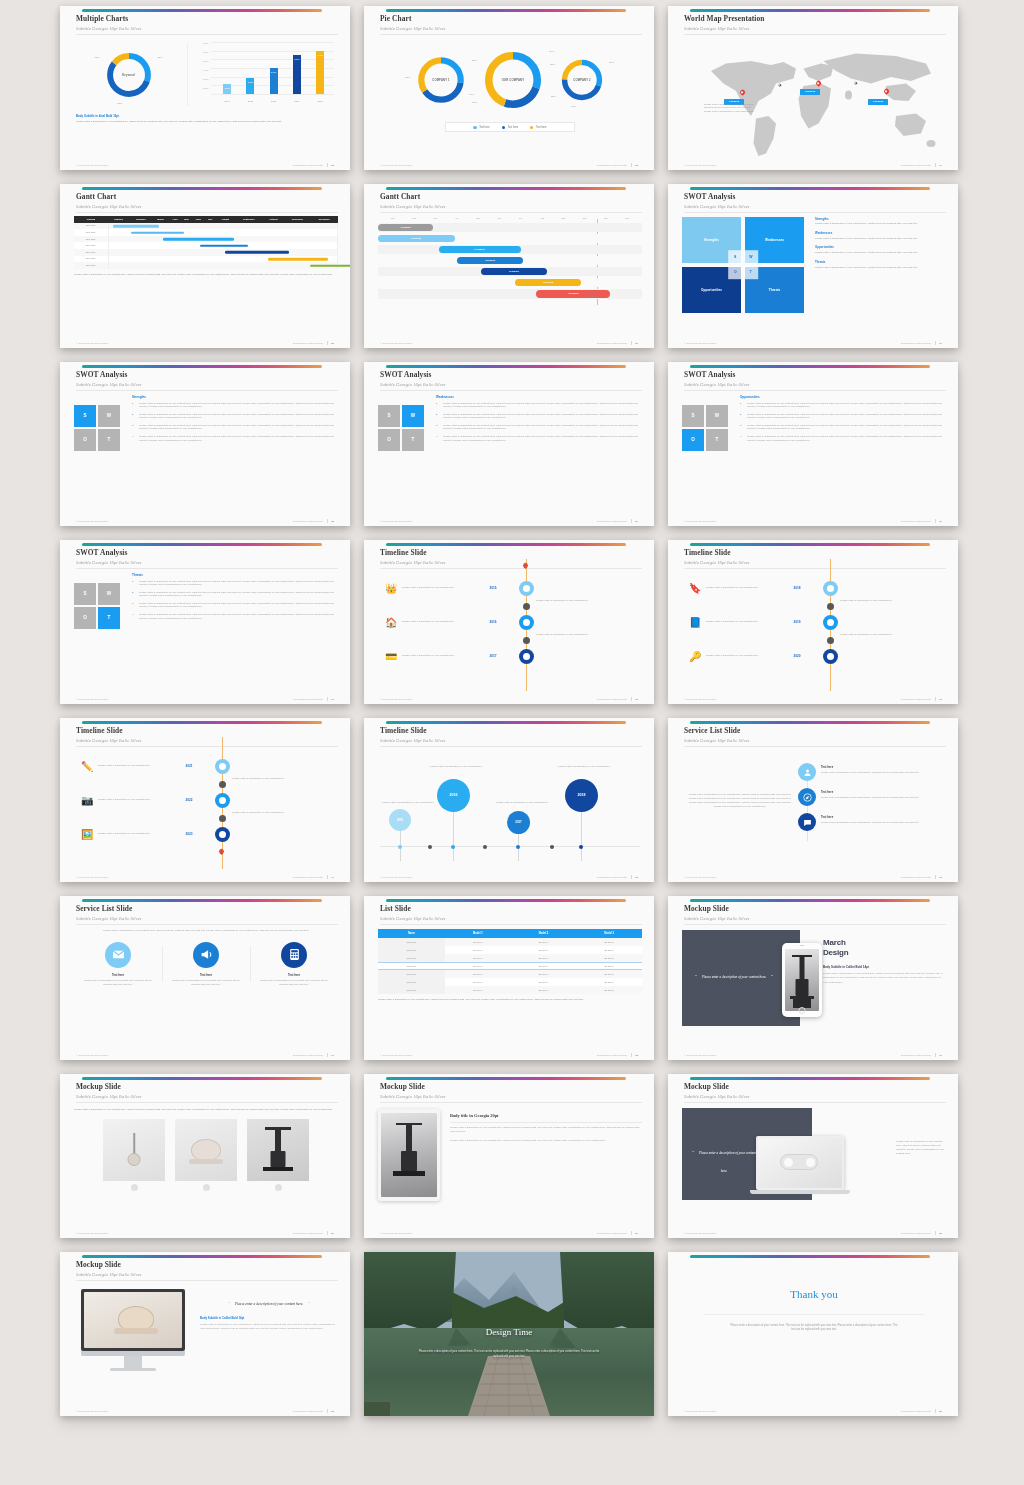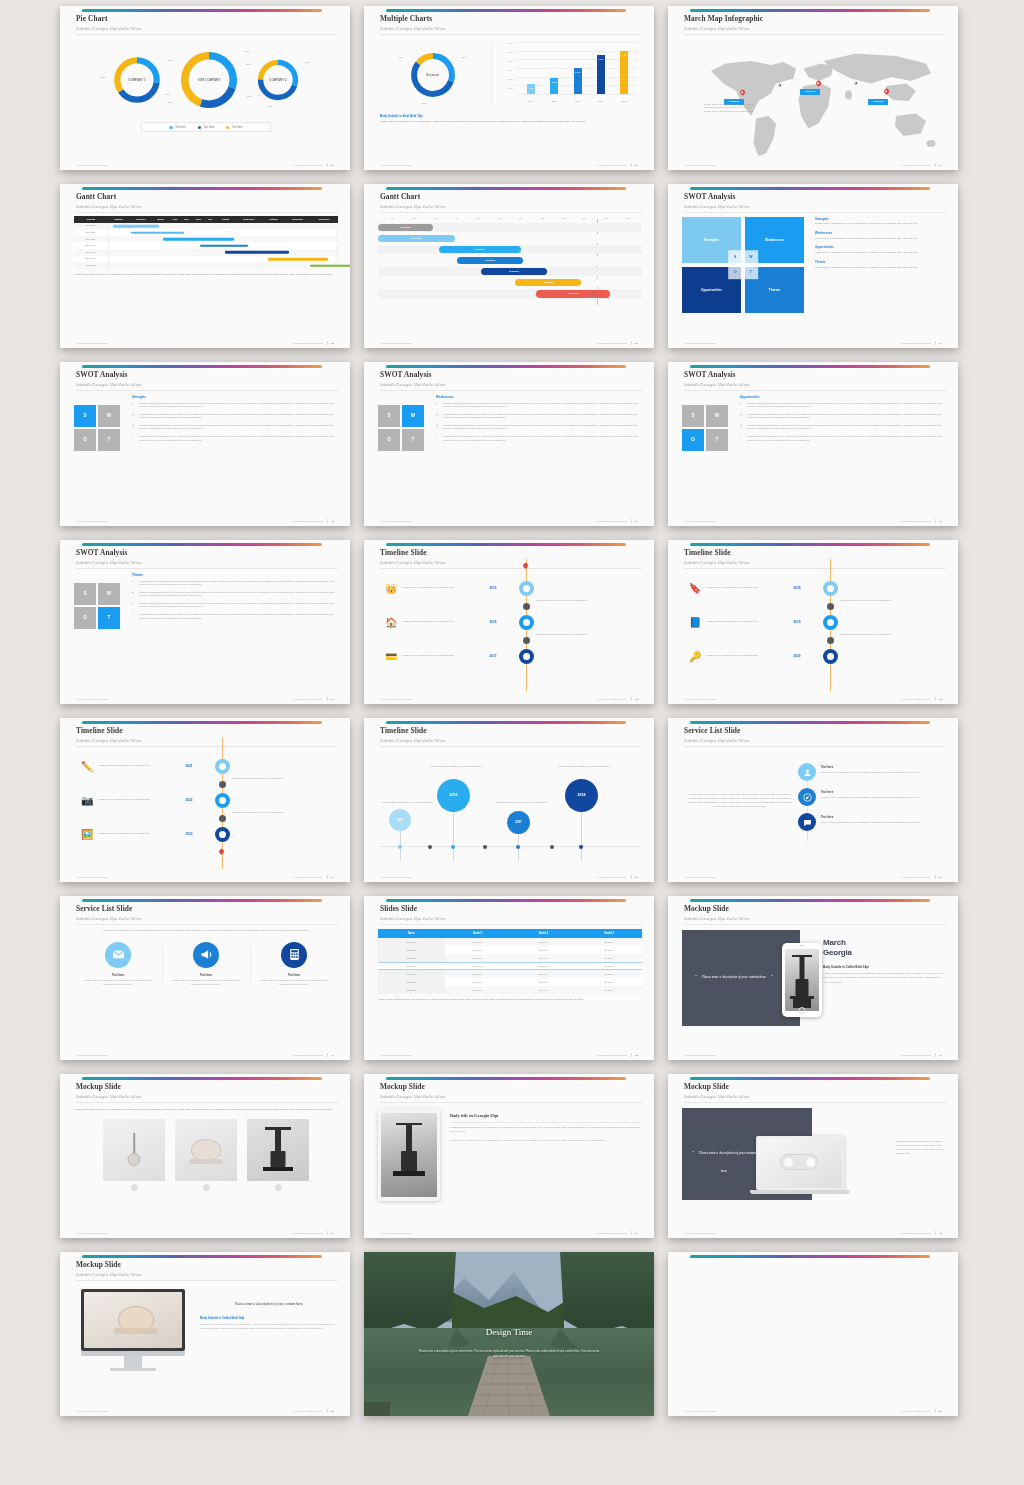--- a/index.html
+++ b/index.html
@@ -208,78 +208,20 @@
   .wm-p { position:absolute; left:22px; top:66px; width:52px; font-size:2.4px; color:#9a9a9a; line-height:1.6;}
 </style>
 </head>
 <body>
 
 <div class="grid">
 
 <div class="slide">
   <div class="topbar"></div>
   <div class="inner">
-    <div class="title">Pie Chart</div>
-    <div class="subtitle">Subtitle Georgia 16pt Italic Silver</div>
-    <div class="body">
-      <div class="donut-row">
-        <div class="donut" style="width:52px;height:52px;">
-          <svg viewBox="0 0 42 42" style="width:52px;height:52px;transform:rotate(-90deg)">
-            <circle cx="21" cy="21" r="15.9" fill="none" stroke="#1a9df0" stroke-width="5" stroke-dasharray="27 73" stroke-dashoffset="0"></circle>
-            <circle cx="21" cy="21" r="15.9" fill="none" stroke="#1565c0" stroke-width="5" stroke-dasharray="38 62" stroke-dashoffset="-27"></circle>
-            <circle cx="21" cy="21" r="15.9" fill="none" stroke="#f5b514" stroke-width="5" stroke-dasharray="35 65" stroke-dashoffset="-65"></circle>
-          </svg>
-          <div class="lbl">COMPANY 1</div>
-          <div class="pct" style="right:-10px;top:5px">27%</div>
-          <div class="pct" style="right:-10px;bottom:2px">38%</div>
-          <div class="pct" style="left:-10px;top:22px">35%</div>
-        </div>
-        <div class="donut" style="width:64px;height:64px;">
-          <svg viewBox="0 0 42 42" style="width:64px;height:64px;transform:rotate(-90deg)">
-            <circle cx="21" cy="21" r="15.9" fill="none" stroke="#1a9df0" stroke-width="5" stroke-dasharray="30 70"></circle>
-            <circle cx="21" cy="21" r="15.9" fill="none" stroke="#1565c0" stroke-width="5" stroke-dasharray="25 75" stroke-dashoffset="-30"></circle>
-            <circle cx="21" cy="21" r="15.9" fill="none" stroke="#f5b514" stroke-width="5" stroke-dasharray="45 55" stroke-dashoffset="-55"></circle>
-          </svg>
-          <div class="lbl">OUR COMPANY</div>
-          <div class="pct" style="right:-9px;top:2px">30%</div>
-          <div class="pct" style="right:-11px;bottom:14px">25%</div>
-          <div class="pct" style="left:-12px;bottom:16px">45%</div>
-        </div>
-        <div class="donut" style="width:46px;height:46px;">
-          <svg viewBox="0 0 42 42" style="width:46px;height:46px;transform:rotate(-90deg)">
-            <circle cx="21" cy="21" r="15.9" fill="none" stroke="#1a9df0" stroke-width="5" stroke-dasharray="30 70"></circle>
-            <circle cx="21" cy="21" r="15.9" fill="none" stroke="#1565c0" stroke-width="5" stroke-dasharray="45 55" stroke-dashoffset="-30"></circle>
-            <circle cx="21" cy="21" r="15.9" fill="none" stroke="#f5b514" stroke-width="5" stroke-dasharray="25 75" stroke-dashoffset="-75"></circle>
-          </svg>
-          <div class="lbl">COMPANY 2</div>
-          <div class="pct" style="right:-9px;top:4px">30%</div>
-          <div class="pct" style="left:12px;bottom:-5px">45%</div>
-          <div class="pct" style="left:-9px;top:6px">25%</div>
-        </div>
-      </div>
-      <div class="legend">
-        <span><i style="background:#5bc0f5"></i><b style="font-weight:normal">Text here</b></span>
-        <span><i style="background:#1565c0"></i><b style="font-weight:normal">Text here</b></span>
-        <span><i style="background:#f5b514"></i><b style="font-weight:normal">Text here</b></span>
-      </div>
-    </div>
-  </div>
-  <div class="foot">
-    <span>© Copyright Company Name</span>
-    <span class="right">
-          <span>Presentation Slides Design</span>
-          <i class="bar"></i>
-          <span class="pg">02</span>
-        </span>
-  </div>
-</div>
-
-<div class="slide">
-  <div class="topbar"></div>
-  <div class="inner">
     <div class="title">Multiple Charts</div>
     <div class="subtitle">Subtitle Georgia 16pt Italic Silver</div>
     <div class="body">
       <div style="display:flex;gap:6px;height:70px;margin-top:2px;">
         <div style="width:105px;position:relative;display:flex;align-items:center;justify-content:center;">
           <div class="donut" style="width:50px;height:50px;">
             <svg viewBox="0 0 42 42" style="width:50px;height:50px;transform:rotate(-90deg)">
               <circle cx="21" cy="21" r="15.9" fill="none" stroke="#1a9df0" stroke-width="5" stroke-dasharray="30 70"></circle>
               <circle cx="21" cy="21" r="15.9" fill="none" stroke="#1565c0" stroke-width="5" stroke-dasharray="55 45" stroke-dashoffset="-30"></circle>
               <circle cx="21" cy="21" r="15.9" fill="none" stroke="#f5b514" stroke-width="5" stroke-dasharray="15 85" stroke-dashoffset="-85"></circle>
@@ -343,21 +285,79 @@
           <span>Presentation Slides Design</span>
           <i class="bar"></i>
           <span class="pg">03</span>
         </span>
   </div>
 </div>
 
 <div class="slide">
   <div class="topbar"></div>
   <div class="inner">
-    <div class="title">March Map Infographic</div>
+    <div class="title">Pie Chart</div>
+    <div class="subtitle">Subtitle Georgia 16pt Italic Silver</div>
+    <div class="body">
+      <div class="donut-row">
+        <div class="donut" style="width:52px;height:52px;">
+          <svg viewBox="0 0 42 42" style="width:52px;height:52px;transform:rotate(-90deg)">
+            <circle cx="21" cy="21" r="15.9" fill="none" stroke="#1a9df0" stroke-width="5" stroke-dasharray="27 73" stroke-dashoffset="0"></circle>
+            <circle cx="21" cy="21" r="15.9" fill="none" stroke="#1565c0" stroke-width="5" stroke-dasharray="38 62" stroke-dashoffset="-27"></circle>
+            <circle cx="21" cy="21" r="15.9" fill="none" stroke="#f5b514" stroke-width="5" stroke-dasharray="35 65" stroke-dashoffset="-65"></circle>
+          </svg>
+          <div class="lbl">COMPANY 1</div>
+          <div class="pct" style="right:-10px;top:5px">27%</div>
+          <div class="pct" style="right:-10px;bottom:2px">38%</div>
+          <div class="pct" style="left:-10px;top:22px">35%</div>
+        </div>
+        <div class="donut" style="width:64px;height:64px;">
+          <svg viewBox="0 0 42 42" style="width:64px;height:64px;transform:rotate(-90deg)">
+            <circle cx="21" cy="21" r="15.9" fill="none" stroke="#1a9df0" stroke-width="5" stroke-dasharray="30 70"></circle>
+            <circle cx="21" cy="21" r="15.9" fill="none" stroke="#1565c0" stroke-width="5" stroke-dasharray="25 75" stroke-dashoffset="-30"></circle>
+            <circle cx="21" cy="21" r="15.9" fill="none" stroke="#f5b514" stroke-width="5" stroke-dasharray="45 55" stroke-dashoffset="-55"></circle>
+          </svg>
+          <div class="lbl">OUR COMPANY</div>
+          <div class="pct" style="right:-9px;top:2px">30%</div>
+          <div class="pct" style="right:-11px;bottom:14px">25%</div>
+          <div class="pct" style="left:-12px;bottom:16px">45%</div>
+        </div>
+        <div class="donut" style="width:46px;height:46px;">
+          <svg viewBox="0 0 42 42" style="width:46px;height:46px;transform:rotate(-90deg)">
+            <circle cx="21" cy="21" r="15.9" fill="none" stroke="#1a9df0" stroke-width="5" stroke-dasharray="30 70"></circle>
+            <circle cx="21" cy="21" r="15.9" fill="none" stroke="#1565c0" stroke-width="5" stroke-dasharray="45 55" stroke-dashoffset="-30"></circle>
+            <circle cx="21" cy="21" r="15.9" fill="none" stroke="#f5b514" stroke-width="5" stroke-dasharray="25 75" stroke-dashoffset="-75"></circle>
+          </svg>
+          <div class="lbl">COMPANY 2</div>
+          <div class="pct" style="right:-9px;top:4px">30%</div>
+          <div class="pct" style="left:12px;bottom:-5px">45%</div>
+          <div class="pct" style="left:-9px;top:6px">25%</div>
+        </div>
+      </div>
+      <div class="legend">
+        <span><i style="background:#5bc0f5"></i><b style="font-weight:normal">Text here</b></span>
+        <span><i style="background:#1565c0"></i><b style="font-weight:normal">Text here</b></span>
+        <span><i style="background:#f5b514"></i><b style="font-weight:normal">Text here</b></span>
+      </div>
+    </div>
+  </div>
+  <div class="foot">
+    <span>© Copyright Company Name</span>
+    <span class="right">
+          <span>Presentation Slides Design</span>
+          <i class="bar"></i>
+          <span class="pg">02</span>
+        </span>
+  </div>
+</div>
+
+<div class="slide">
+  <div class="topbar"></div>
+  <div class="inner">
+    <div class="title">World Map Presentation</div>
     <div class="subtitle">Subtitle Georgia 16pt Italic Silver</div>
     <div class="wm">
       <svg viewBox="0 0 500 250">
         <g fill="#c9c9c9">
           <path d="M30 60 L60 45 L110 40 L150 48 L175 42 L200 55 L195 75 L160 85 L150 105 L125 120 L110 150 L95 130 L80 100 L55 85 Z"></path>
           <path d="M120 155 L145 150 L160 165 L155 195 L140 225 L125 230 L115 205 L118 175 Z"></path>
           <path d="M215 55 L250 45 L275 50 L270 70 L245 80 L225 72 Z"></path>
           <path d="M215 90 L250 85 L270 95 L265 130 L245 165 L225 175 L210 150 L205 115 Z"></path>
           <path d="M255 40 L320 25 L400 30 L460 45 L470 65 L430 80 L390 72 L350 85 L310 75 L280 60 Z"></path>
           <path d="M380 90 L420 85 L440 100 L425 120 L395 118 L378 105 Z"></path>
@@ -1025,21 +1025,21 @@
           <span>Presentation Slides Design</span>
           <i class="bar"></i>
           <span class="pg">17</span>
         </span>
   </div>
 </div>
 
 <div class="slide">
   <div class="topbar"></div>
   <div class="inner">
-    <div class="title">Slides Slide</div>
+    <div class="title">List Slide</div>
     <div class="subtitle">Subtitle Georgia 16pt Italic Silver</div>
     <table class="dtable">
       <tbody>
             <tr>
         <th>Name</th>
         <th>Model 1</th>
         <th>Model 2</th>
         <th>Model 3</th>
       </tr>
       <tr>
@@ -1116,21 +1116,21 @@
             <div class="cam-obj" style="top:6px;width:20px;height:2px;"></div>
             <div class="cam-obj" style="top:8px;width:5px;height:22px;"></div>
             <div class="cam-obj" style="top:30px;width:13px;height:17px;border-radius:1px;"></div>
             <div class="cam-obj" style="top:47px;width:24px;height:3px;"></div>
             <div class="cam-obj" style="top:50px;width:18px;height:9px;"></div>
           </div>
         </div>
       </div>
       <div style="flex:1;padding-left:6px;padding-top:8px;">
         <div class="mk-h2">March</div>
-        <div class="mk-h2">Georgia</div>
+        <div class="mk-h2">Design</div>
         <div class="mk-sub">Body Subtitle in Calibri Bold 14pt</div>
         <div class="mk-p">Please enter a description of your content here. This text can be replaced with your own text. Please enter a description of your content here. This text can be replaced with your own text. Please enter a description of your content here.</div>
       </div>
     </div>
   </div>
   <div class="foot">
     <span>© Copyright Company Name</span>
     <span class="right">
           <span>Presentation Slides Design</span>
           <i class="bar"></i>
@@ -1325,20 +1325,25 @@
       </g>
       <rect x="0" y="150" width="26" height="14" fill="#42563f"></rect>
     </svg>
     <div class="bt-title">Design Time</div>
     <div class="bt-p">Please enter a description of your content here. This text can be replaced with your own text. Please enter a description of your content here. This text can be replaced with your own text.</div>
   </div>
 </div>
 
 <div class="slide">
   <div class="topbar"></div>
+  <div class="inner">
+    <div class="ty-title">Thank you</div>
+    <div class="ty-rule"></div>
+    <div class="ty-p">Please enter a description of your content here. This text can be replaced with your own text. Please enter a description of your content here. This text can be replaced with your own text.</div>
+  </div>
   <div class="foot">
     <span>© Copyright Company Name</span>
     <span class="right">
           <span>Presentation Slides Design</span>
           <i class="bar"></i>
           <span class="pg">25</span>
         </span>
   </div>
 </div>
 

